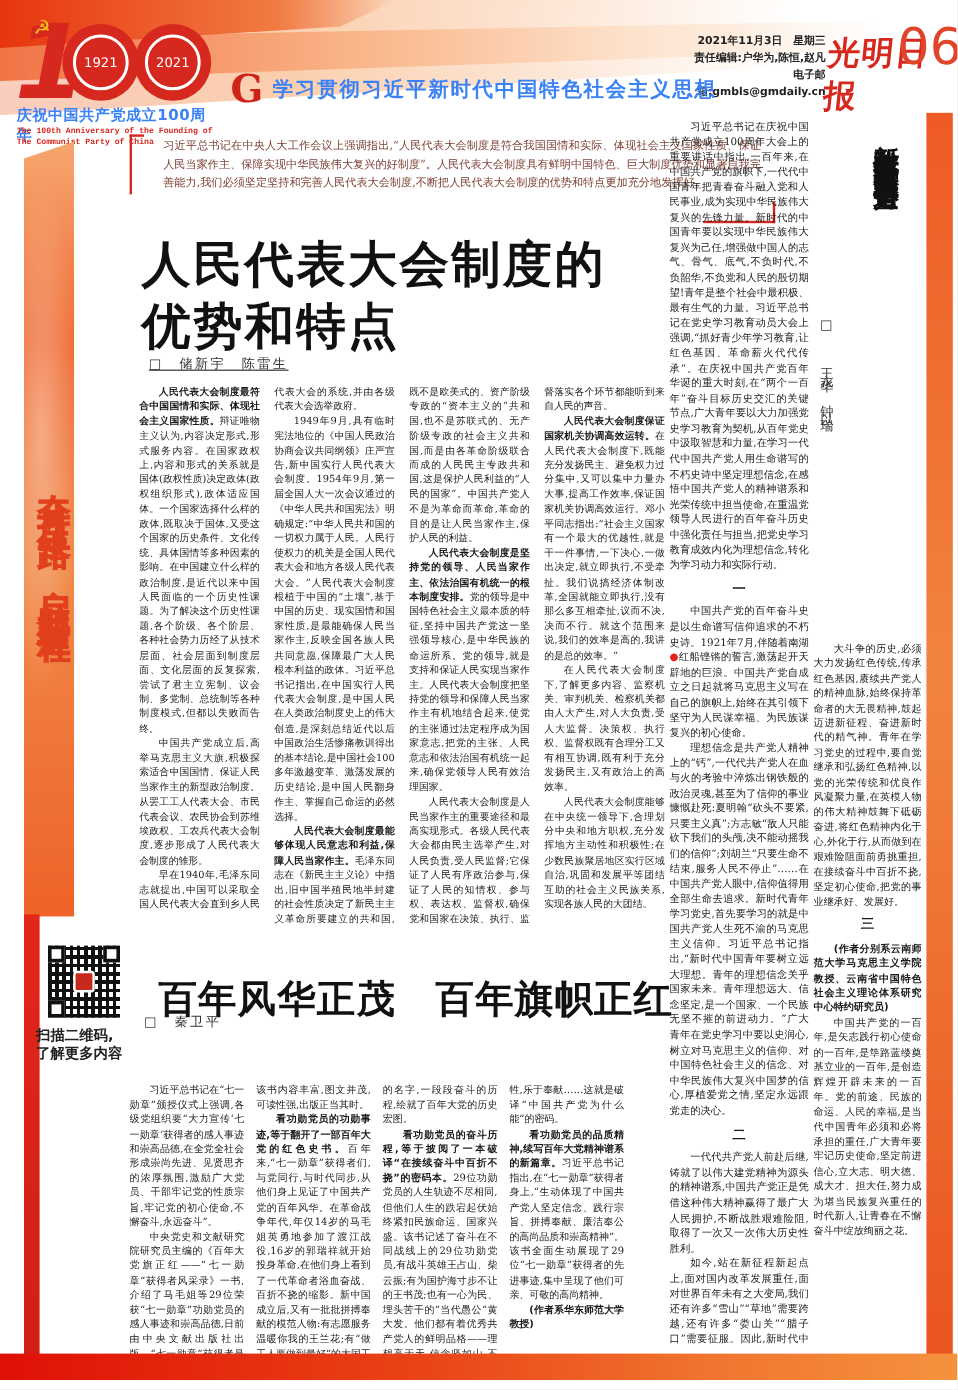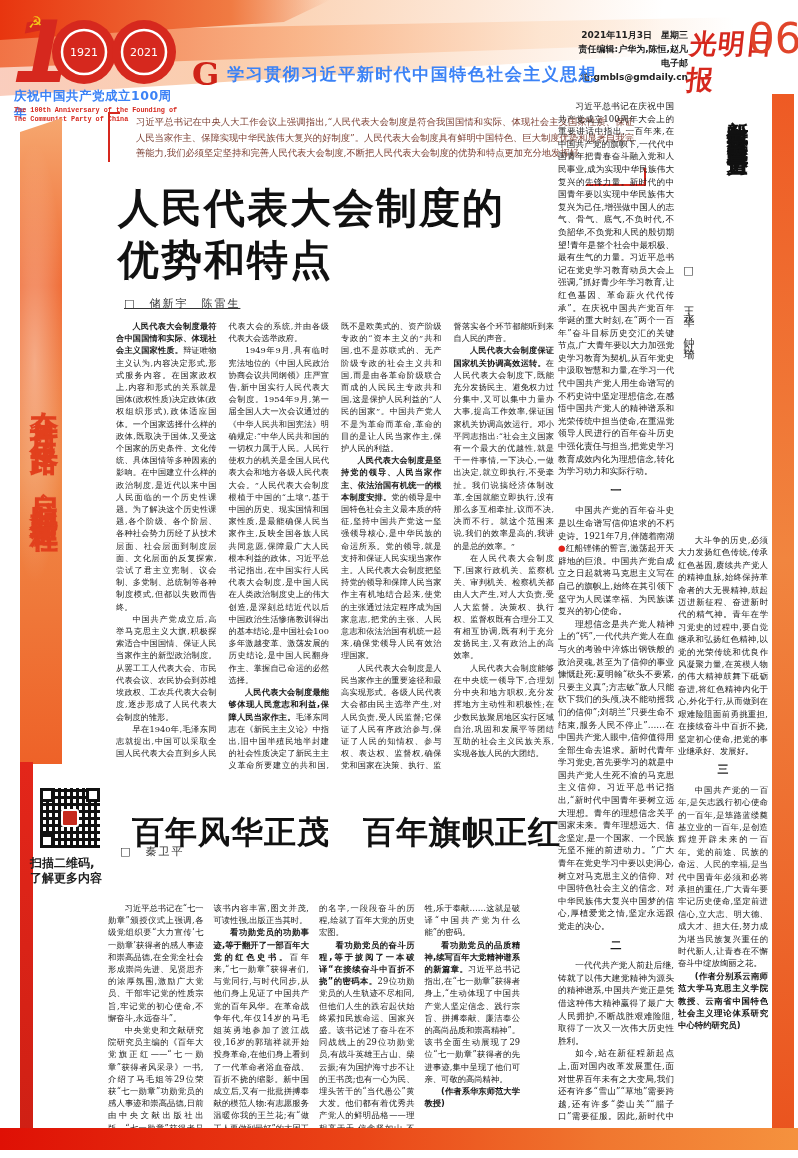--- a/index.html
+++ b/index.html
@@ -49,21 +49,21 @@
   
   .qr{position:absolute;left:40px;top:788px;width:60px;height:60px;background:
       repeating-linear-gradient(90deg,#111 0 3px,transparent 3px 6px),
       repeating-linear-gradient(0deg,#111 0 3px,transparent 3px 7px);}
   .qr .qf{position:absolute;width:14px;height:14px;border:3px solid #111;background:#fff;box-sizing:border-box;}
   .qr .qf.tl{left:0;top:0;} .qr .qf.tr{right:0;top:0;} .qr .qf.bl{left:0;bottom:0;}
   .qr .qc{position:absolute;left:21px;top:21px;width:18px;height:18px;background:#c62a1e;border:2px solid #fff;border-radius:3px;box-sizing:border-box;}
   .qr-caption{position:absolute;left:30px;top:856px;width:76px;font-family:"DejaVu Sans",sans-serif;
               font-weight:bold;font-size:12px;line-height:15px;color:#222;}
   
-  .main-title{position:absolute;left:118px;top:182px;width:470px;font-family:"DejaVu Sans",sans-serif;
+  .main-title{position:absolute;left:118px;top:194px;width:470px;font-family:"DejaVu Sans",sans-serif;
               font-weight:900;font-size:41px;line-height:52px;letter-spacing:2px;color:#111;}
   .main-byline{position:absolute;left:124px;top:296px;font-size:11px;color:#333;letter-spacing:2px;text-decoration:underline;}
   .main-body{position:absolute;left:116px;top:320px;width:438px;height:452px;overflow:hidden;
              column-count:4;column-gap:12px;font-size:8.2px;line-height:12.2px;}
   
   .bottom-title{position:absolute;left:132px;top:778px;font-family:"DejaVu Sans",sans-serif;
                 font-weight:900;font-size:32px;letter-spacing:1px;color:#111;margin-top:33px;}
   .bottom-subtitle{position:absolute;left:132px;top:814px;font-family:"DejaVu Sans",sans-serif;
                    font-weight:bold;font-size:14.5px;color:#111;}
   .bottom-byline{position:absolute;left:120px;top:844px;font-size:11px;color:#333;letter-spacing:2px;}
@@ -155,21 +155,21 @@
   <div class="main-byline">□　储新宇　陈雷生</div>
   <div class="main-body">
       <p class="para"><b>人民代表大会制度最符合中国国情和实际、体现社会主义国家性质。</b>辩证唯物主义认为,内容决定形式,形式服务内容。在国家政权上,内容和形式的关系就是国体(政权性质)决定政体(政权组织形式),政体适应国体。一个国家选择什么样的政体,既取决于国体,又受这个国家的历史条件、文化传统、具体国情等多种因素的影响。在中国建立什么样的政治制度,是近代以来中国人民面临的一个历史性课题。为了解决这个历史性课题,各个阶级、各个阶层、各种社会势力历经了从技术层面、社会层面到制度层面、文化层面的反复探索,尝试了君主立宪制、议会制、多党制、总统制等各种制度模式,但都以失败而告终。</p>
       <p class="para">中国共产党成立后,高举马克思主义大旗,积极探索适合中国国情、保证人民当家作主的新型政治制度。从罢工工人代表大会、市民代表会议、农民协会到苏维埃政权、工农兵代表大会制度,逐步形成了人民代表大会制度的雏形。</p>
       <p class="para">早在1940年,毛泽东同志就提出,中国可以采取全国人民代表大会直到乡人民代表大会的系统,并由各级代表大会选举政府。</p>
       <p class="para">1949年9月,具有临时宪法地位的《中国人民政治协商会议共同纲领》庄严宣告,新中国实行人民代表大会制度。1954年9月,第一届全国人大一次会议通过的《中华人民共和国宪法》明确规定:“中华人民共和国的一切权力属于人民。人民行使权力的机关是全国人民代表大会和地方各级人民代表大会。”人民代表大会制度根植于中国的“土壤”,基于中国的历史、现实国情和国家性质,是最能确保人民当家作主,反映全国各族人民共同意愿,保障最广大人民根本利益的政体。习近平总书记指出,在中国实行人民代表大会制度,是中国人民在人类政治制度史上的伟大创造,是深刻总结近代以后中国政治生活惨痛教训得出的基本结论,是中国社会100多年激越变革、激荡发展的历史结论,是中国人民翻身作主、掌握自己命运的必然选择。</p>
       <p class="para"><b>人民代表大会制度最能够体现人民意志和利益,保障人民当家作主。</b>毛泽东同志在《新民主主义论》中指出,旧中国半殖民地半封建的社会性质决定了新民主主义革命所要建立的共和国,既不是欧美式的、资产阶级专政的“资本主义的”共和国,也不是苏联式的、无产阶级专政的社会主义共和国,而是由各革命阶级联合而成的人民民主专政共和国,这是保护人民利益的“人民的国家”。中国共产党人不是为革命而革命,革命的目的是让人民当家作主,保护人民的利益。</p>
       <p class="para"><b>人民代表大会制度是坚持党的领导、人民当家作主、依法治国有机统一的根本制度安排。</b>党的领导是中国特色社会主义最本质的特征,坚持中国共产党这一坚强领导核心,是中华民族的命运所系。党的领导,就是支持和保证人民实现当家作主。人民代表大会制度把坚持党的领导和保障人民当家作主有机地结合起来,使党的主张通过法定程序成为国家意志,把党的主张、人民意志和依法治国有机统一起来,确保党领导人民有效治理国家。</p>
       <p class="para">人民代表大会制度是人民当家作主的重要途径和最高实现形式。各级人民代表大会都由民主选举产生,对人民负责,受人民监督;它保证了人民有序政治参与,保证了人民的知情权、参与权、表达权、监督权,确保党和国家在决策、执行、监督落实各个环节都能听到来自人民的声音。</p>
       <p class="para"><b>人民代表大会制度保证国家机关协调高效运转。</b>在人民代表大会制度下,既能充分发扬民主、避免权力过分集中,又可以集中力量办大事,提高工作效率,保证国家机关协调高效运行。邓小平同志指出:“社会主义国家有一个最大的优越性,就是干一件事情,一下决心,一做出决定,就立即执行,不受牵扯。我们说搞经济体制改革,全国就能立即执行,没有那么多互相牵扯,议而不决,决而不行。就这个范围来说,我们的效率是高的,我讲的是总的效率。”</p>
-      <p class="para">在人民代表大会制度下,国家行政机关、监察机关、审判机关、检察机关都由人大产生,对人大负责,受人大监督。决策权、执行权、监督权既有合理分工又有相互协调,既有利于充分发扬民主,又有政治上的高效率。</p>
+      <p class="para">在人民代表大会制度下,了解更多内容、监察机关、审判机关、检察机关都由人大产生,对人大负责,受人大监督。决策权、执行权、监督权既有合理分工又有相互协调,既有利于充分发扬民主,又有政治上的高效率。</p>
       <p class="para">人民代表大会制度能够在中央统一领导下,合理划分中央和地方职权,充分发挥地方主动性和积极性;在少数民族聚居地区实行区域自治,巩固和发展平等团结互助的社会主义民族关系,实现各族人民的大团结。</p>
     </div>
 
   <div class="bottom-title">百年风华正茂　百年旗帜正红</div>
   <div class="bottom-byline">□　秦卫平</div>
   <div class="bottom-body">
       <p class="para">习近平总书记在“七一勋章”颁授仪式上强调,各级党组织要“大力宣传‘七一勋章’获得者的感人事迹和崇高品德,在全党全社会形成崇尚先进、见贤思齐的浓厚氛围,激励广大党员、干部牢记党的性质宗旨,牢记党的初心使命,不懈奋斗,永远奋斗”。</p>
       <p class="para">中央党史和文献研究院研究员主编的《百年大党旗正红——“七一勋章”获得者风采录》一书,介绍了马毛姐等29位荣获“七一勋章”功勋党员的感人事迹和崇高品德,日前由中央文献出版社出版。“七一勋章”获得者是学习百年党史的“活教材”,该书内容丰富,图文并茂,可读性强,出版正当其时。</p>
       <p class="para"><b>看功勋党员的功勋事迹,等于翻开了一部百年大党的红色史书。</b>百年来,“七一勋章”获得者们,与党同行,与时代同步,从他们身上见证了中国共产党的百年风华。在革命战争年代,年仅14岁的马毛姐英勇地参加了渡江战役,16岁的郭瑞祥就开始投身革命,在他们身上看到了一代革命者浴血奋战、百折不挠的缩影。新中国成立后,又有一批批拼搏奉献的模范人物:有志愿服务温暖你我的王兰花;有“做工人要做到最好”的大国工匠艾爱国……一个个闪光的名字,一段段奋斗的历程,绘就了百年大党的历史宏图。</p>
       <p class="para"><b>看功勋党员的奋斗历程,等于披阅了一本破译“在接续奋斗中百折不挠”的密码本。</b>29位功勋党员的人生轨迹不尽相同,但他们人生的跌宕起伏始终紧扣民族命运、国家兴盛。该书记述了奋斗在不同战线上的29位功勋党员,有战斗英雄王占山、柴云振;有为国护海寸步不让的王书茂;也有一心为民、埋头苦干的“当代愚公”黄大发。他们都有着优秀共产党人的鲜明品格——理想高于天,信念坚如山,不忘初心,矢志不渝,敢于牺牲,乐于奉献……这就是破译“中国共产党为什么能”的密码。</p>
@@ -185,21 +185,21 @@
         <p class="para">理想信念是共产党人精神上的“钙”,一代代共产党人在血与火的考验中淬炼出钢铁般的政治灵魂,甚至为了信仰的事业慷慨赴死:夏明翰“砍头不要紧,只要主义真”;方志敏“敌人只能砍下我们的头颅,决不能动摇我们的信仰”;刘胡兰“只要生命不结束,服务人民不停止”……在中国共产党人眼中,信仰值得用全部生命去追求。新时代青年学习党史,首先要学习的就是中国共产党人生死不渝的马克思主义信仰。习近平总书记指出,“新时代中国青年要树立远大理想。青年的理想信念关乎国家未来。青年理想远大、信念坚定,是一个国家、一个民族无坚不摧的前进动力。”广大青年在党史学习中要以史润心,树立对马克思主义的信仰、对中国特色社会主义的信念、对中华民族伟大复兴中国梦的信心,厚植爱党之情,坚定永远跟党走的决心。</p>
         <div class="divider">二</div>
         <p class="para">一代代共产党人前赴后继,铸就了以伟大建党精神为源头的精神谱系,中国共产党正是凭借这种伟大精神赢得了最广大人民拥护,不断战胜艰难险阻,取得了一次又一次伟大历史性胜利。</p>
         <p class="para">如今,站在新征程新起点上,面对国内改革发展重任,面对世界百年未有之大变局,我们还有许多“雪山”“草地”需要跨越,还有许多“娄山关”“腊子口”需要征服。因此,新时代中国青年要重温党领导人民进行伟</p>
       </div>
     <div class="right-byline">□　王永华　钟以瑞</div>
     <div class="right-title">新时代青年要从百年党史中汲取奋进力量</div>
     <div class="right-col2">
         <p class="para">大斗争的历史,必须大力发扬红色传统,传承红色基因,赓续共产党人的精神血脉,始终保持革命者的大无畏精神,鼓起迈进新征程、奋进新时代的精气神。青年在学习党史的过程中,要自觉继承和弘扬红色精神,以党的光荣传统和优良作风凝聚力量,在英模人物的伟大精神鼓舞下砥砺奋进,将红色精神内化于心,外化于行,从而做到在艰难险阻面前勇挑重担,在接续奋斗中百折不挠,坚定初心使命,把党的事业继承好、发展好。</p>
         <div class="divider">三</div>
+        <p class="para attr">(作者分别系云南师范大学马克思主义学院教授、云南省中国特色社会主义理论体系研究中心特约研究员)</p>
         <p class="para">中国共产党的一百年,是矢志践行初心使命的一百年,是筚路蓝缕奠基立业的一百年,是创造辉煌开辟未来的一百年。党的前途、民族的命运、人民的幸福,是当代中国青年必须和必将承担的重任,广大青年要牢记历史使命,坚定前进信心,立大志、明大德、成大才、担大任,努力成为堪当民族复兴重任的时代新人,让青春在不懈奋斗中绽放绚丽之花。</p>
-        <p class="para attr">(作者分别系云南师范大学马克思主义学院教授、云南省中国特色社会主义理论体系研究中心特约研究员)</p>
       </div>
   </div>
 
   <div class="right-bar"></div>
   <div class="bottom-bar"></div>
 
 </div>
 
 </body></html>

